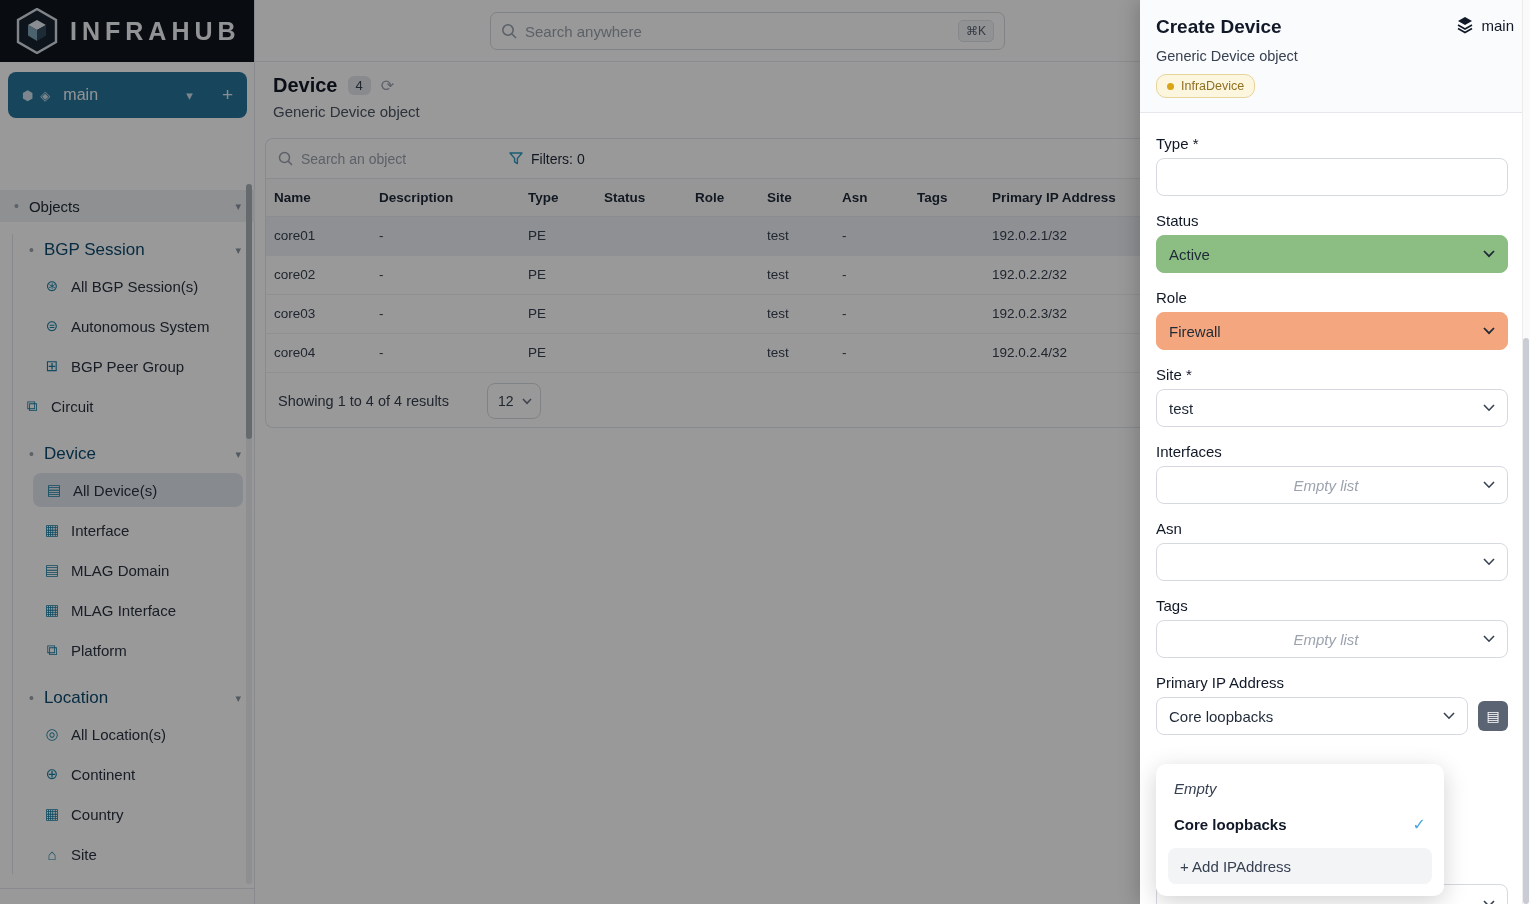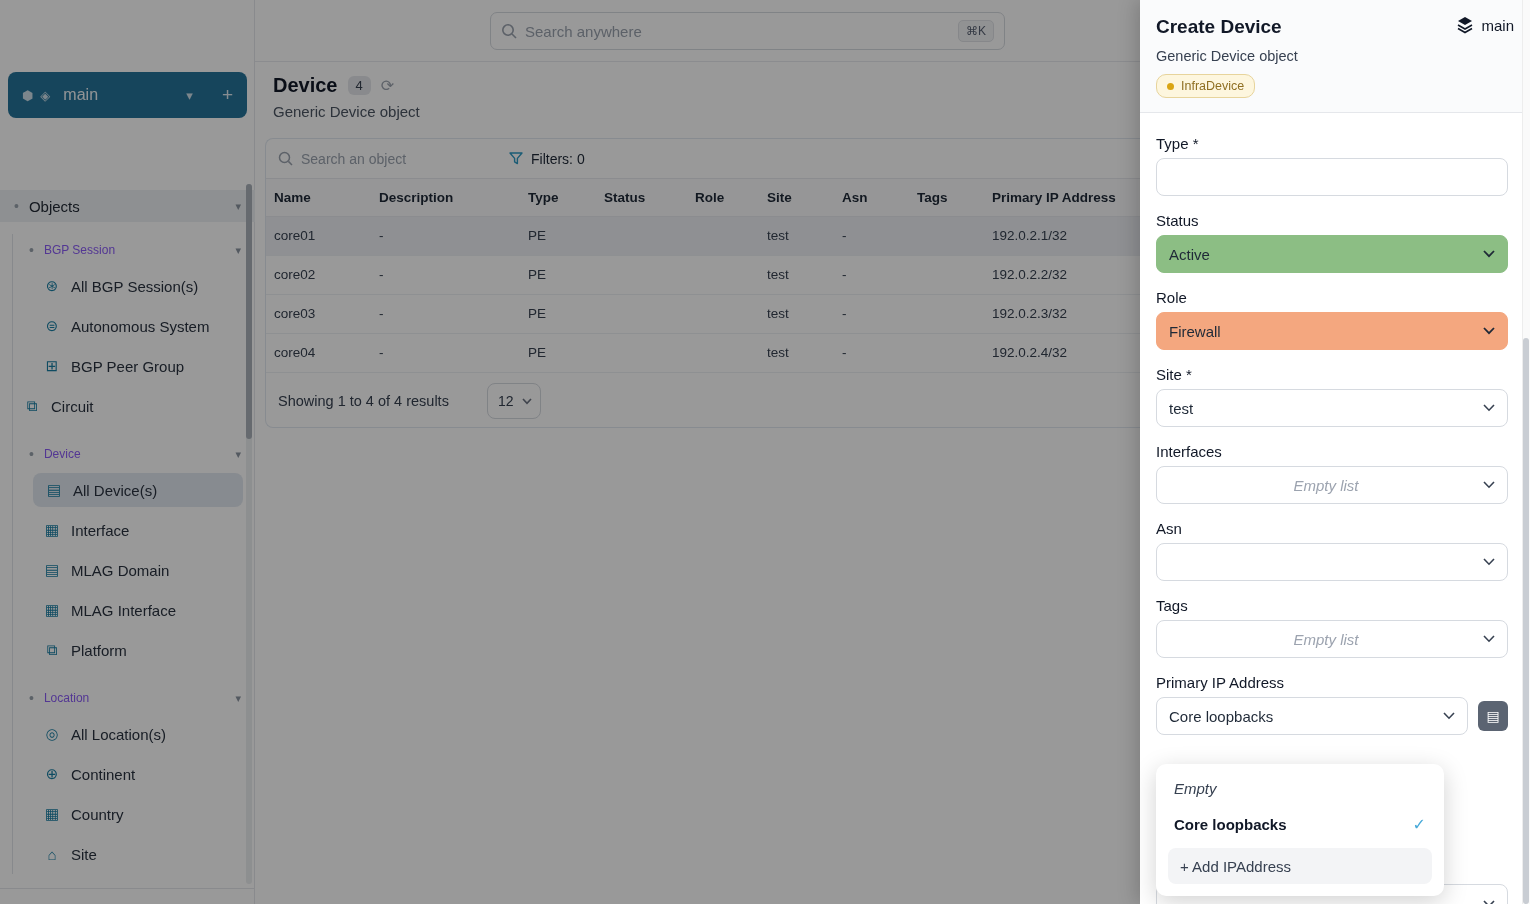--- a/index.html
+++ b/index.html
@@ -26,21 +26,21 @@
   .menu-search input::placeholder { color:#8b94a1; }
   .nav { position:absolute; left:0; top:184px; width:255px; }
   .nav-group { height:32px; display:flex; align-items:center; padding:0 14px; gap:10px; cursor:pointer; }
   .nav-group .dot { color:#9aa3ad; font-size:14px; }
   .nav-group .glabel { color:#232b36; font-size:15px;text-align:center; }
   .nav-group .caret { margin-left:auto; color:#8b94a1; font-size:11px; }
   .g-objects { background:#edf0f3; margin-top:6px; }
   .tree-children { margin-left:12px; border-left:1px solid #e1e5ea; }
   .nav-subgroup { height:32px; display:flex; align-items:center; padding:0 14px 0 16px; gap:10px; margin-top:12px; cursor:pointer; }
   .nav-subgroup .dot { color:#9aa3ad; font-size:14px; }
-  .nav-subgroup .glabel { color:#8b5cf6; font-size:12px; }
+  .nav-subgroup .glabel { color:#0c4a6e; font-size:17px; }
   .nav-subgroup .caret { margin-left:auto; color:#8b94a1; font-size:11px; }
   .nav-item { height:40px; display:flex; align-items:center; gap:10px; padding-left:30px;
               color:#2a3340; font-size:15px; cursor:pointer; }
   .nav-item .nicon { color:#1a7fa4; font-size:15px; width:18px; text-align:center; }
   .nav-item.lvl1 { padding-left:10px; }
   .nav-item.selected { background:#e2e8f0; border-radius:8px; margin:3px 12px 3px 20px; height:34px; padding-left:12px; }
   .sb-divider { position:absolute; left:0; top:888px; width:255px; border-top:1px solid #e5e7eb; }
   .sb-scroll { position:absolute; right:2px; top:184px; width:6px; height:700px; background:#eceef1; border-radius:3px; }
   .sb-thumb { position:absolute; top:0; width:6px; height:255px; background:#aab1ba; border-radius:3px; }
 
@@ -125,20 +125,29 @@
   .panel-thumb { position:absolute; right:1px; top:338px; width:6px; height:566px; background:#c9cdd3; border-radius:3px; }
 
   svg { display:block; }
 </style>
 </head>
 <body>
 
 <div class="app">
 
   <aside class="sidebar">
+    <div class="logo-block">
+      <svg width="42" height="46" viewBox="0 0 42 46">
+        <polygon points="21,1 40,12 40,34 21,45 2,34 2,12" fill="#18222e" stroke="#d7dee5" stroke-width="2.4"></polygon>
+        <polygon points="21,12 30,17 21,22 12,17" fill="#e6edf3"></polygon>
+        <polygon points="12,17 21,22 21,33 12,27.6" fill="#7fa3b8"></polygon>
+        <polygon points="30,17 21,22 21,33 30,27.6" fill="#31485c"></polygon>
+      </svg>
+      <span class="logo-text">INFRAHUB</span>
+    </div>
 
     <div class="branch-btn">
       <span class="branch-ic">⬢</span>
       <span class="branch-ic">◈</span>
       <span class="branch-label">main</span>
       <span class="branch-caret">▾</span>
       <span class="branch-plus">+</span>
     </div>
 
 

